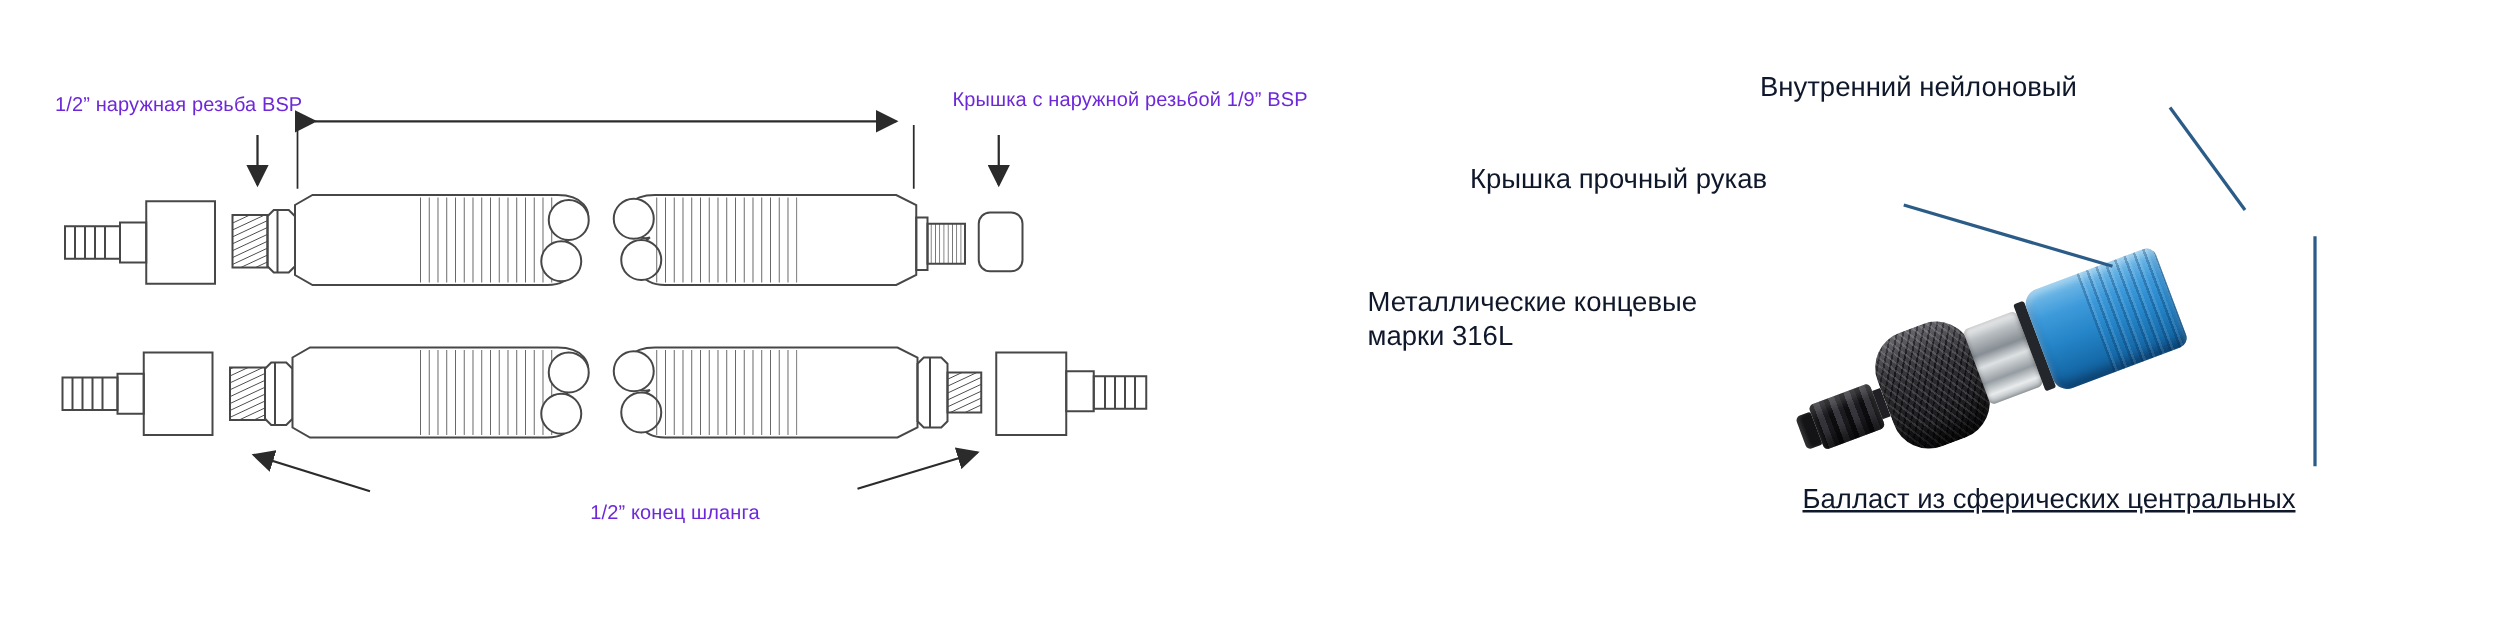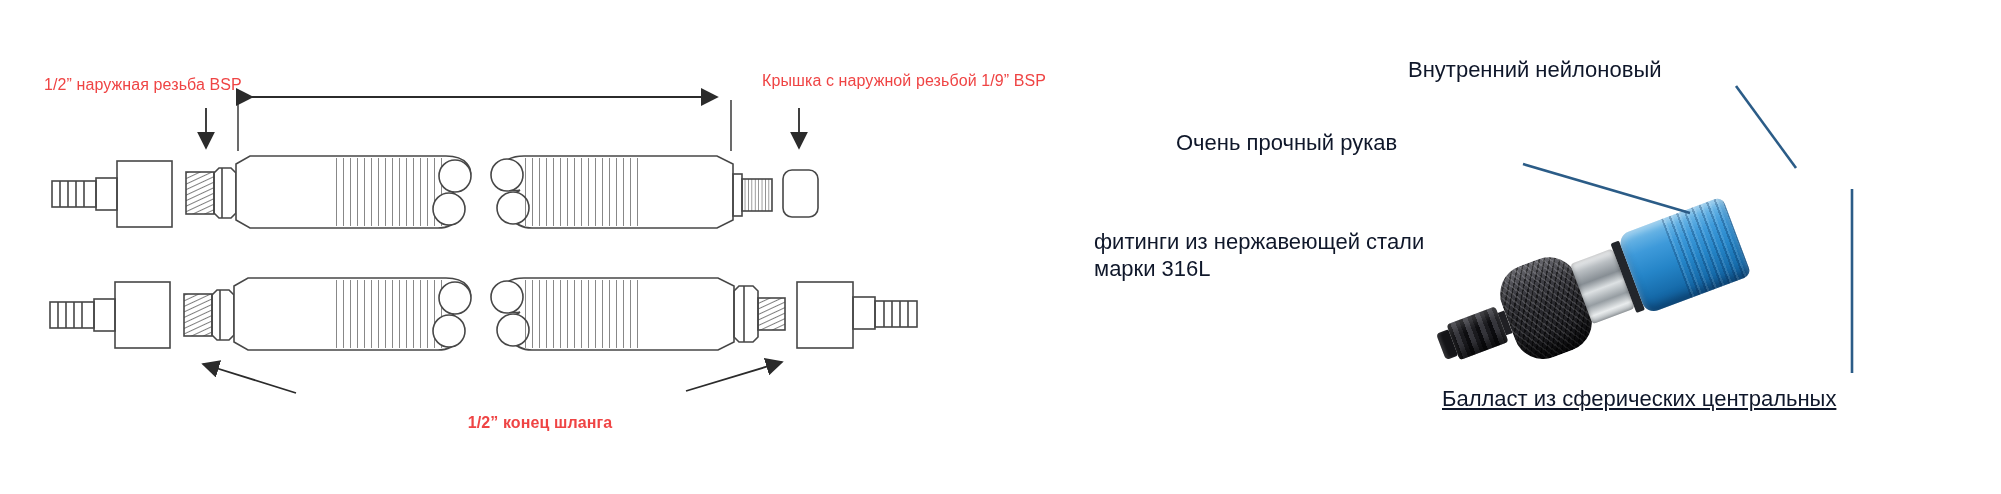--- a/index.html
+++ b/index.html
@@ -4,28 +4,28 @@
 <style>
   html,body{margin:0;padding:0;}
   body{
     width:2001px;height:494px;position:relative;overflow:hidden;
     background:#ffffff;
     font-family:"Liberation Sans","DejaVu Sans",sans-serif;
   }
   
   .drawing-svg{position:absolute;left:0;top:0;}
   .lbl{
-    position:absolute;color:#ef4444;font-size:16px;line-height:21px;
+    position:absolute;color:#6d28d9;font-size:16px;line-height:21px;
     white-space:nowrap;letter-spacing:.1px;
   }
   .lbl-thread{left:44px;top:74px;}
   .lbl-cap{left:762px;top:70px;}
   .lbl-material{left:180px;top:396px;width:720px;text-align:center;white-space:normal;}
   .lbl-material span{display:block;}
-  .lbl-material .l2{margin-top:16px;font-weight:bold;}
+  .lbl-material .l2{margin-top:4px;}
 
   
   .plbl{
     position:absolute;color:#0f172a;font-size:22px;line-height:27px;
     white-space:nowrap;
   }
   .plbl span{display:block;}
   .plbl-inner{left:1408px;top:56px;}
   .plbl-sleeve{left:1176px;top:129px;}
   .plbl-fittings{left:1094px;top:228px;}
@@ -193,21 +193,21 @@
     <line x1="1736" y1="86" x2="1796" y2="168"></line>
     <line x1="1523" y1="164" x2="1690" y2="213"></line>
     <line x1="1852" y1="189" x2="1852" y2="373"></line>
   </g>
 </svg>
 
 <div class="plbl plbl-inner">
   <span>Внутренний нейлоновый</span>
 </div>
 <div class="plbl plbl-sleeve">
-  <span>Очень прочный рукав</span>
+  <span>Крышка прочный рукав</span>
 </div>
 <div class="plbl plbl-fittings">
-  <span>фитинги из нержавеющей стали</span>
+  <span>Металлические концевые</span>
   <span>марки 316L</span>
 </div>
 <div class="plbl plbl-ballast">
   <span>Балласт из сферических центральных</span>
 </div>
 
 </body></html>

